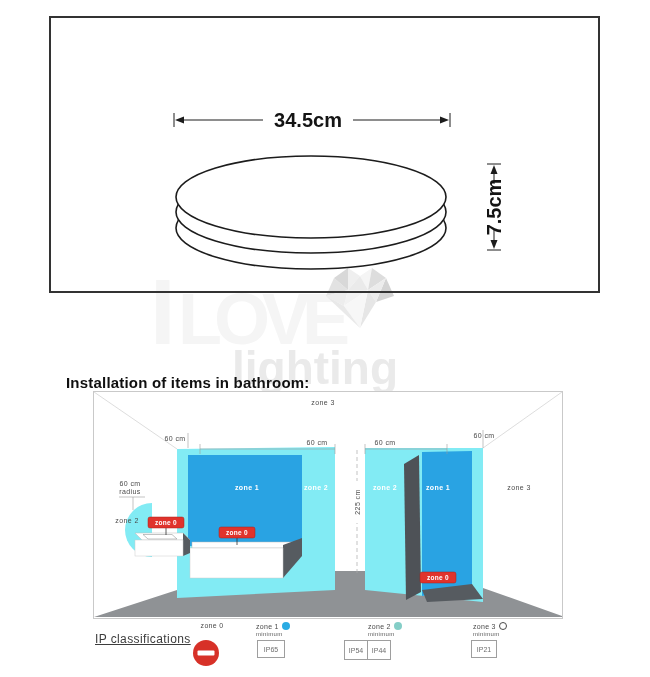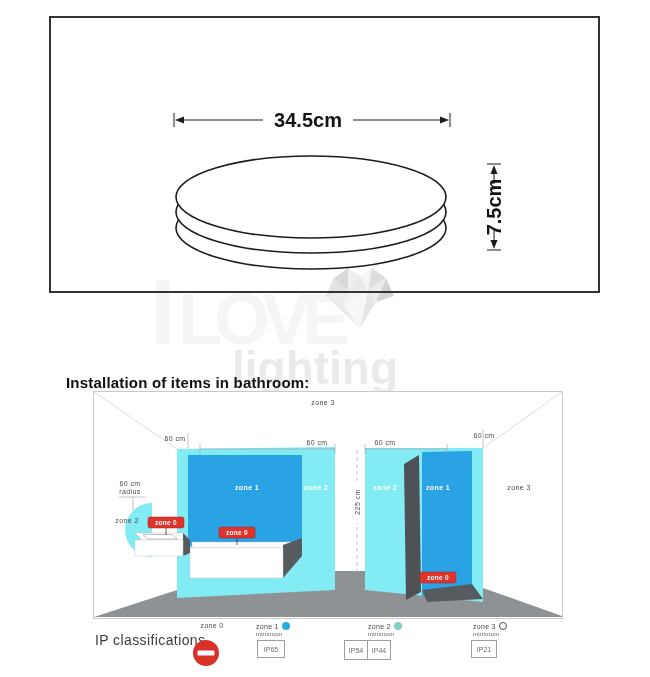--- a/index.html
+++ b/index.html
@@ -21,21 +21,21 @@
   .bathroom-title {
     position:absolute; left:66px; top:374px; z-index:2;
     font-size:15px; font-weight:bold; color:#101010; letter-spacing:0.2px;
   }
   .bathroom-svg { position:absolute; left:93px; top:391px; z-index:2; }
   .zone-label-dark { font-size:7px; fill:#4a4a4a; letter-spacing:0.4px; }
   .zone-label-white { font-size:7px; fill:#ffffff; font-weight:bold; letter-spacing:0.4px; }
   .badge-text { font-size:6.5px; fill:#ffffff; font-weight:bold; letter-spacing:0.3px; }
   
   .legend-el { position:absolute; z-index:2; color:#4a4a4a; }
-  .ip-title { left:95px; top:632px; font-size:14px; color:#3d3d3d; letter-spacing:0.4px; }
+  .ip-title { left:95px; top:632px; font-size:12px; color:#3d3d3d; letter-spacing:0.4px;text-decoration:underline; }
   .lg-zone { font-size:7px; letter-spacing:0.3px; display:flex; align-items:center; gap:3px; }
   .lg-min { font-size:6px; color:#5a5a5a; letter-spacing:0.3px; }
   .lg-dot { width:8px; height:8px; border-radius:50%; display:inline-block; }
   .lg-dot-outline { width:8px; height:8px; border-radius:50%; display:inline-block;
                     background:#fff; border:1px solid #4a4a4a; box-sizing:border-box; }
   .ip-box {
     background:#fff; border:1px solid #9e9e9e; color:#6e6e6e;
     font-size:7px; text-align:center; display:inline-block; box-sizing:border-box;
   }
   .ip-pair { display:flex; }

